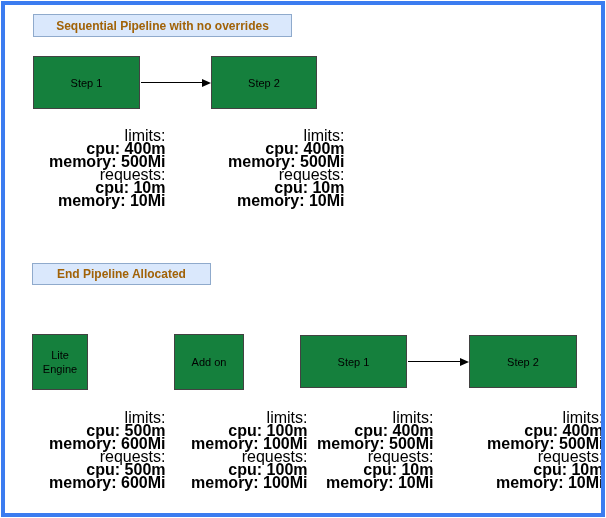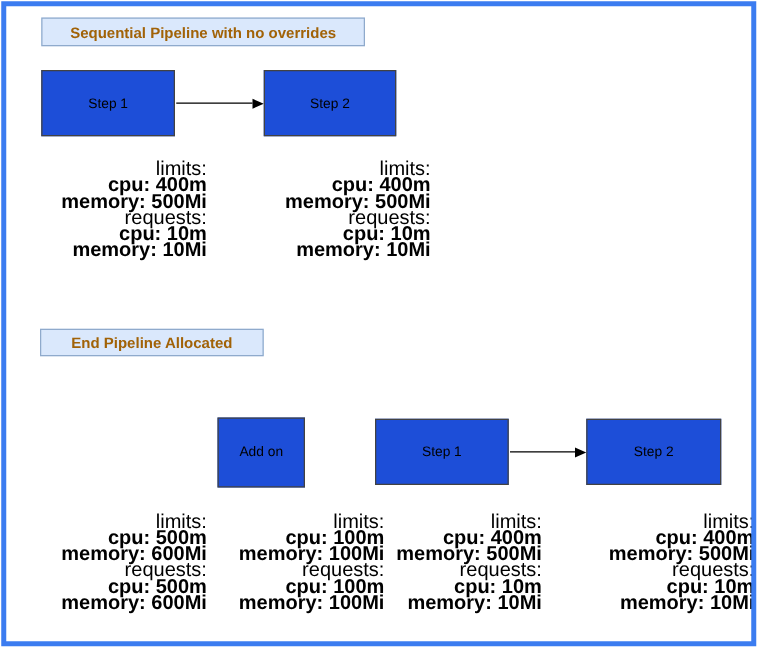--- a/index.html
+++ b/index.html
@@ -33,21 +33,21 @@
     align-items: center;
     justify-content: center;
     font-weight: bold;
     font-size: 12px;
     color: #a16207;
     box-sizing: border-box;
     white-space: nowrap;
   }
   .node {
     position: absolute;
-    background: #1d4ed8;
+    background: #15803d;
     border: 1.5px solid var(--node-border, #424242);
     display: flex;
     align-items: center;
     justify-content: center;
     font-size: 11px;
     color: #000000;
     box-sizing: border-box;
     text-align: center;
     line-height: 14px;
   }
@@ -112,20 +112,21 @@
     <div class="rl">limits:</div>
     <div class="rl indent">cpu: 400m</div>
     <div class="rl indent">memory: 500Mi</div>
     <div class="rl">requests:</div>
     <div class="rl indent">cpu: 10m</div>
     <div class="rl indent">memory: 10Mi</div>
   </div>
 
   <div class="title-box" style="left:32px; top:263px; width:179px; height:22px;">End Pipeline Allocated</div>
 
+  <div class="node" style="left:32px; top:334px; width:56px; height:56px; padding:0 4px;">Lite Engine</div>
 
   <div class="node" style="left:174px; top:334px; width:70px; height:56px;text-align:center;">Add on</div>
 
   <div class="node" style="left:300px; top:335px; width:107px; height:53px;">Step 1</div>
 
   <div class="arrow" style="left:408px; top:357px; width:61px;">
     <span class="arrow-line"></span>
     <span class="arrow-head"></span>
   </div>
 

